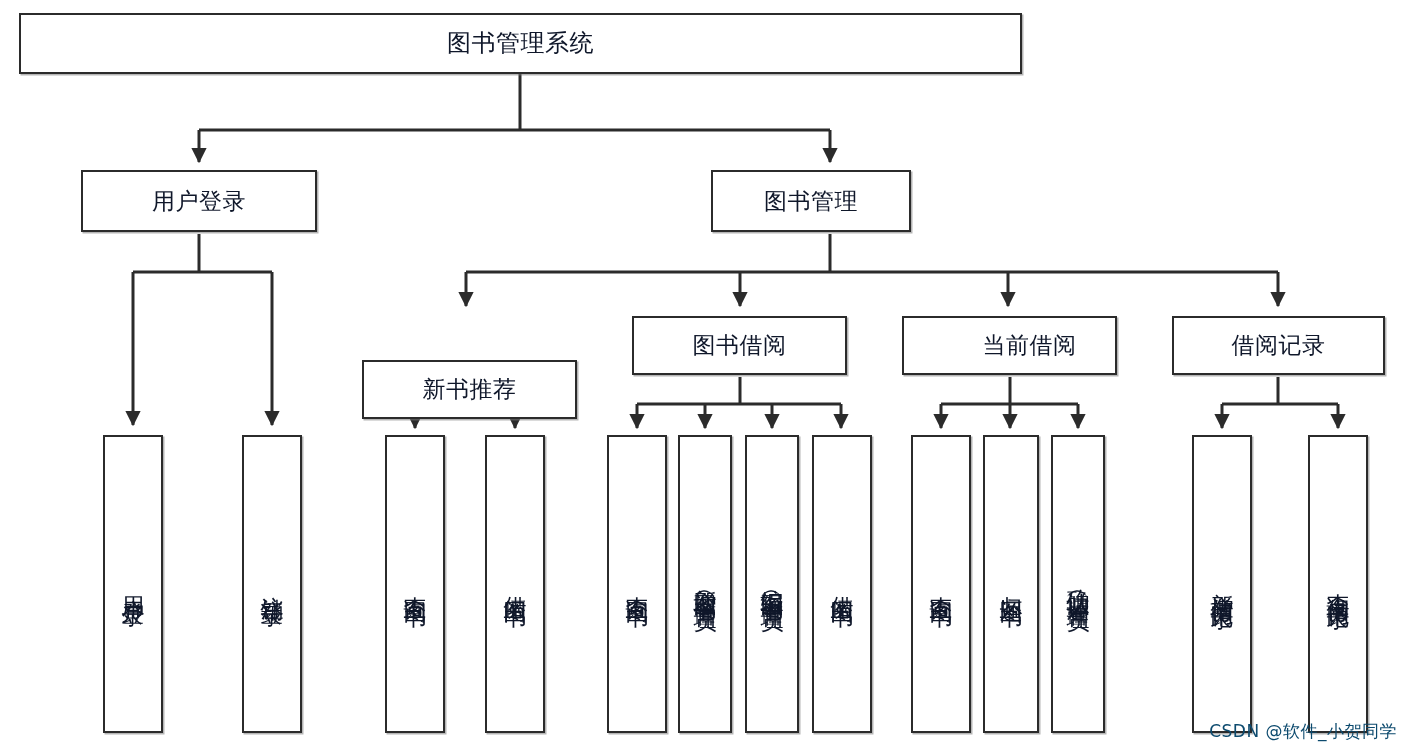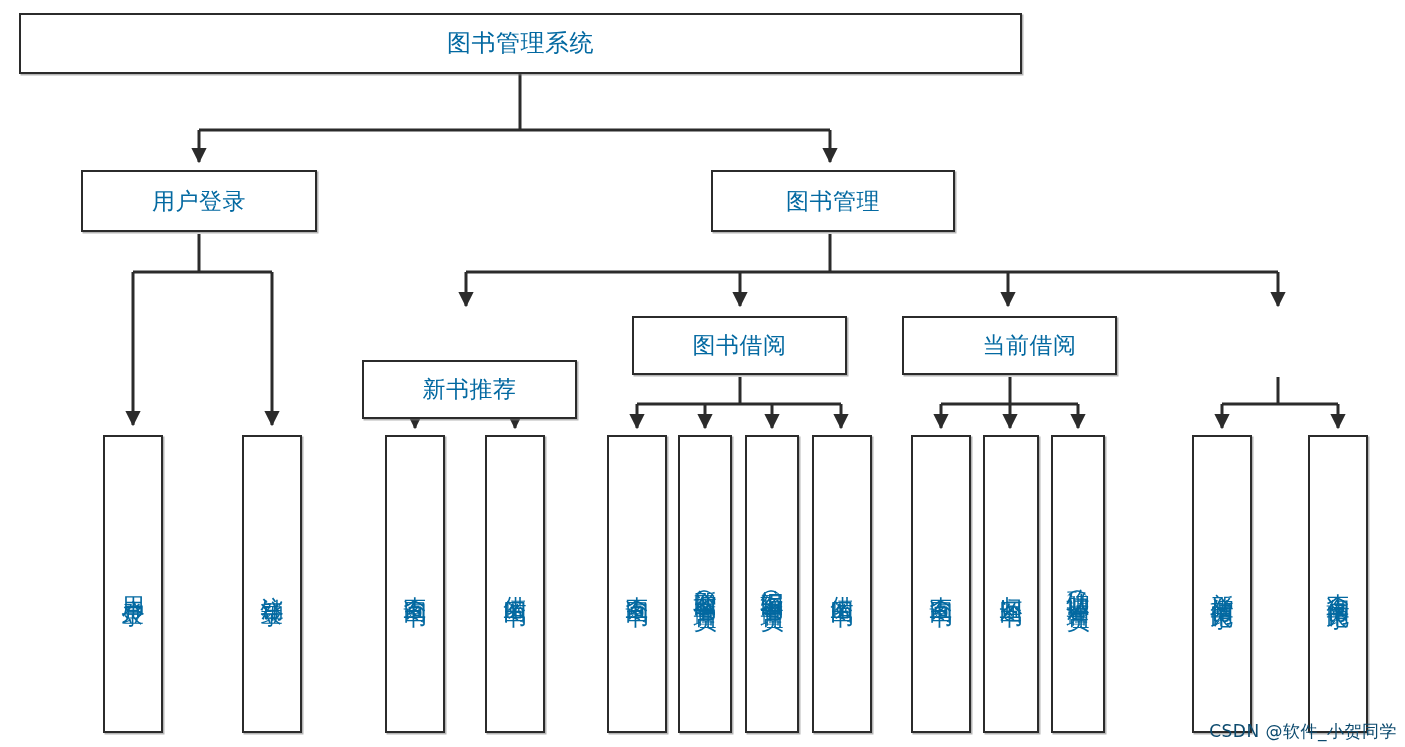--- a/index.html
+++ b/index.html
@@ -31,21 +31,21 @@
     box-sizing: border-box;
     background: #ffffff;
     border: 2.5px solid #2b2b2b;
     box-shadow: 1.5px 1.5px 0 0 rgba(120,120,120,0.55);
     display: flex;
     align-items: center;
     justify-content: center;
     z-index: 2;
   }
   .node .label {
-    color: #0369a1;
+    color: #0f172a;
     font-size: 23px;
     line-height: 1.22;
     letter-spacing: 0.5px;
     white-space: nowrap;
     text-align: center;
   }
   
   .node.horiz .label {
     writing-mode: horizontal-tb;
   }
@@ -131,33 +131,36 @@
     </g>
   </svg>
 
   <div class="node horiz" id="root-node" style="left:19px; top:13px; width:1003px; height:61px;">
     <span class="label">图书管理系统</span>
   </div>
 
   <div class="node horiz" style="left:81px; top:170px; width:236px; height:62px;">
     <span class="label">用户登录</span>
   </div>
-  <div class="node horiz" style="left:711px; top:170px; width:244px; height:62px;">
+  <div class="node horiz" style="left:711px; top:170px; width:200px; height:62px;">
     <span class="label">图书管理</span>
   </div>
 
   <div class="node horiz" style="left:362px; top:316px; width:215px; height:59px;margin-top:44px;">
     <span class="label">新书推荐</span>
   </div>
   <div class="node horiz" style="left:632px; top:316px; width:215px; height:59px;">
     <span class="label">图书借阅</span>
   </div>
   <div class="node horiz" style="left:902px; top:316px; width:215px; height:59px;padding-left:40px;">
     <span class="label">当前借阅</span>
   </div>
+  <div class="node horiz" style="left:1172px; top:316px; width:213px; height:59px;">
+    <span class="label">借阅记录</span>
+  </div>
 
   <div class="node vert" style="left:103px; top:435px; width:60px; height:298px;">
     <span class="label">用户登录</span>
   </div>
   <div class="node vert" style="left:242px; top:435px; width:60px; height:298px;">
     <span class="label">注销登录</span>
   </div>
 
   <div class="node vert" style="left:385px; top:435px; width:60px; height:298px;">
     <span class="label">查询图书</span>

